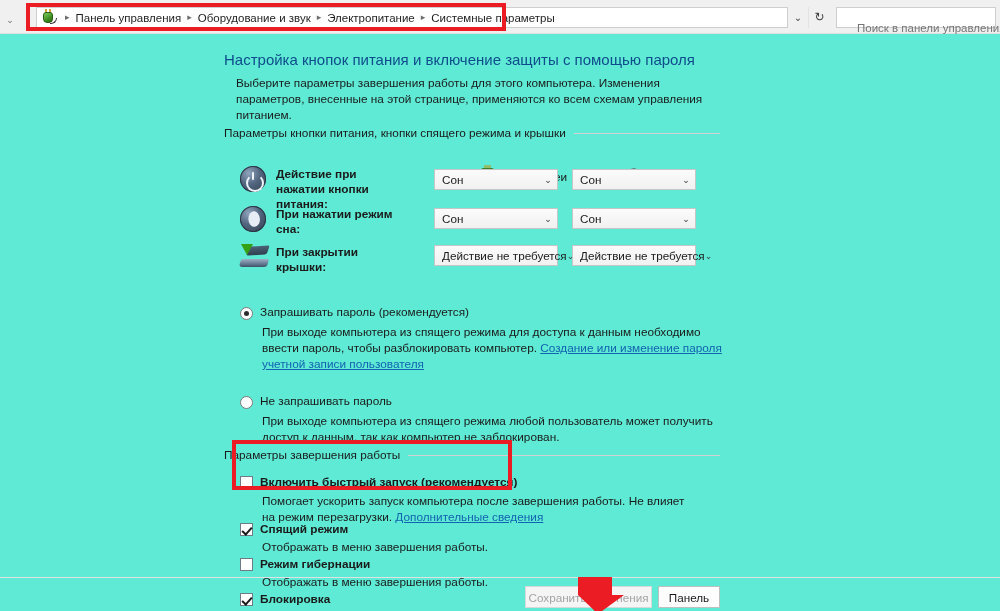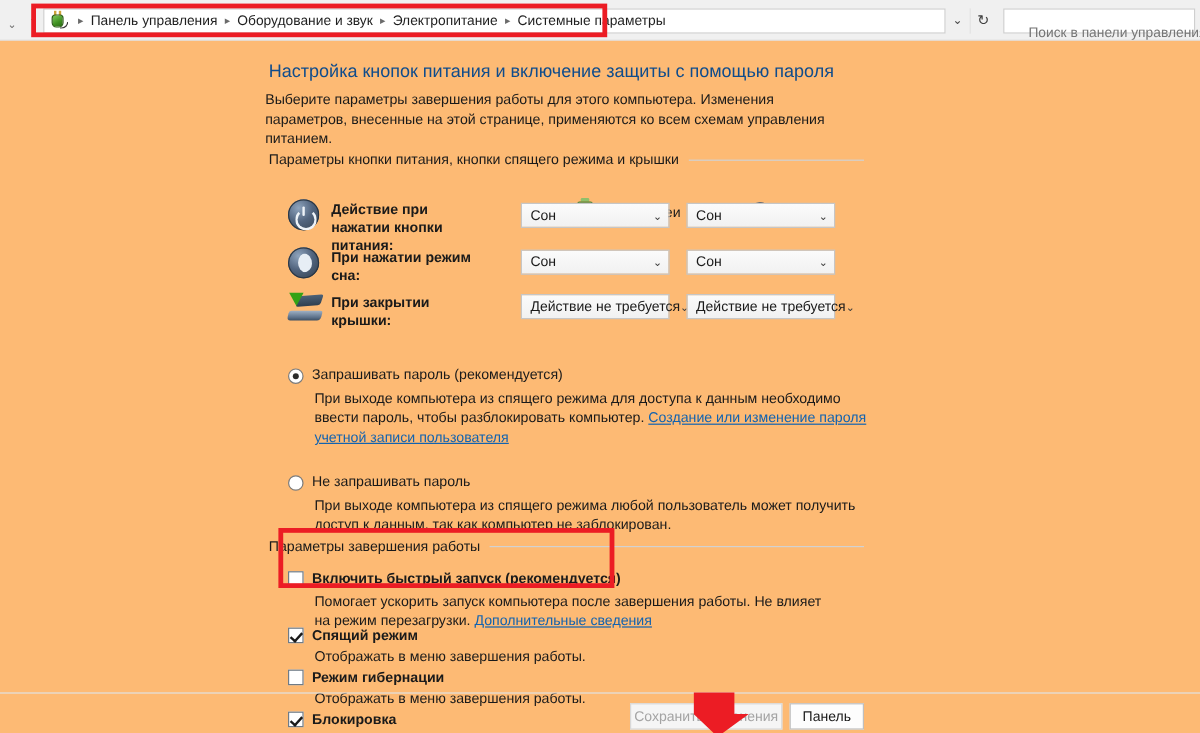--- a/index.html
+++ b/index.html
@@ -122,29 +122,29 @@
     position: absolute; left: 26px; top: 3px;
     width: 480px; height: 28px;
     border: 4px solid #ec1c24;
     pointer-events: none;
   }
 
   
   .content {
     position: absolute; left: 0; top: 34px;
     width: 1000px; height: 577px;
-    background: #fdba74;
+    background: #5eead4;
   }
   .page-title {
     position: absolute; left: 224px; top: 17px;
     font-size: 15px; color: #0f4c8c;
     white-space: nowrap;
   }
   .page-desc {
-    position: absolute; left: 221px; top: 41px;
+    position: absolute; left: 236px; top: 41px;
     width: 478px;
     font-size: 11.8px; color: #1a1a1a;
     line-height: 16px;
   }
 
   .group {
     position: absolute; left: 224px;
     width: 496px;
   }
   .group-label {

